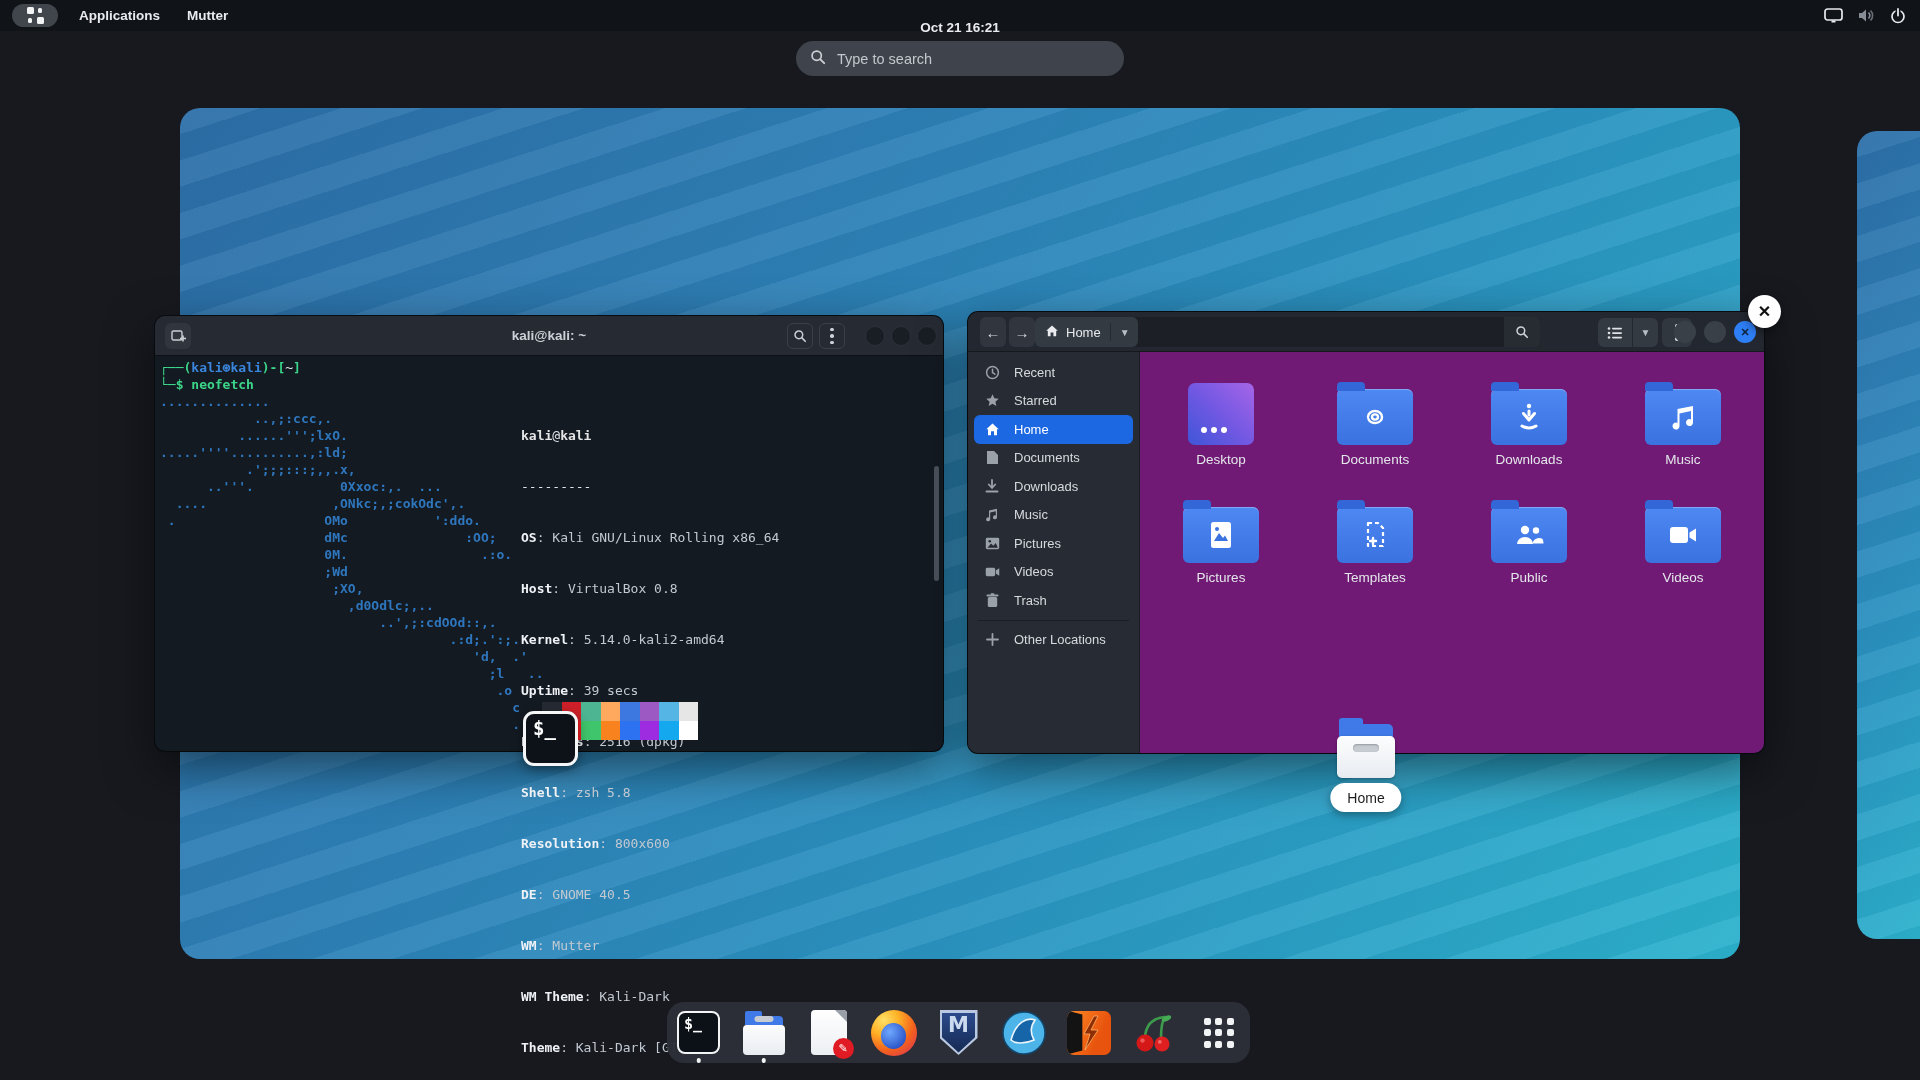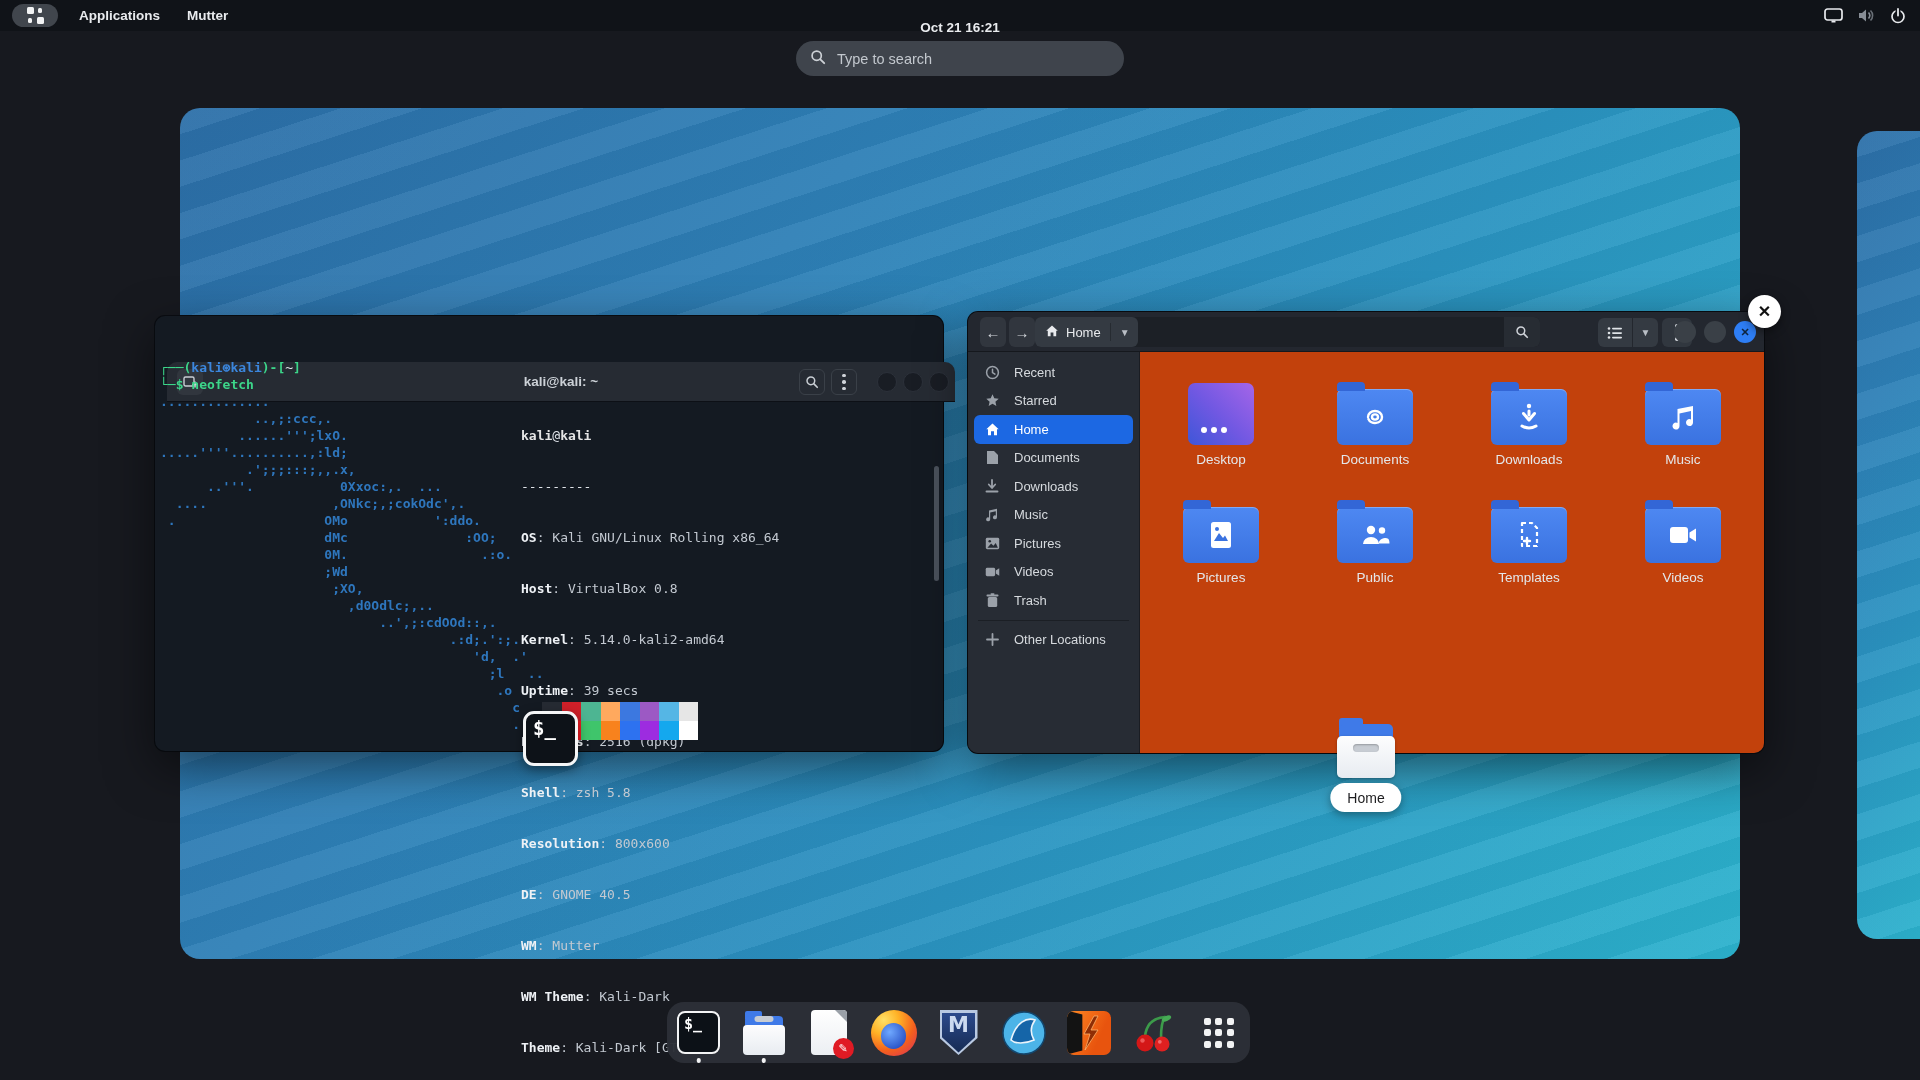--- a/index.html
+++ b/index.html
@@ -39,22 +39,22 @@
     border-radius:20px; }
   #workspace-next { position:absolute; left:1857px; top:131px; width:63px; height:808px;
     border-radius:20px 0 0 20px; }
 
   
   .window { position:absolute; border-radius:10px; box-shadow:0 16px 48px rgba(0,0,0,.5), 0 0 0 1px #0a0d12;}
   .circle-btn { border-radius:50%; cursor:pointer;}
 
   
   #terminal { left:155px; top:316px; width:788px; height:435px; background:#141a22;}
-  #term-titlebar { position:absolute; left:12px; top:0; width:100%; height:40px; background:#262b33;
-    border-radius:10px 10px 0 0; border-bottom:1px solid #0d1016; display:flex; align-items:center;margin-top:46px;}
+  #term-titlebar { position:absolute; left:0; top:0; width:100%; height:40px; background:#262b33;
+    border-radius:10px 10px 0 0; border-bottom:1px solid #0d1016; display:flex; align-items:center;}
   #term-newtab { position:absolute; left:10px; top:7px; width:26px; height:26px; background:#31363e;
     border-radius:6px; display:flex; align-items:center; justify-content:center; cursor:pointer;}
   #term-title { position:absolute; left:0; right:0; text-align:center; color:#ccd1d7;
     font-size:13.5px; font-weight:600;}
   #term-controls { position:absolute; right:6px; top:0; height:40px; display:flex; align-items:center; gap:6px;}
   .term-sq-btn { width:26px; height:26px; border:1px solid #3a4048; border-radius:6px;
     display:flex; align-items:center; justify-content:center; color:#c9ced4; cursor:pointer;}
   .term-circle { width:20px; height:20px; background:#191d24; border:1px solid #2c313a;}
   #term-controls .gap { width:8px;}
   .t-line, #ascii-art { font-family:"DejaVu Sans Mono", monospace; font-size:13px; line-height:17px;
@@ -111,21 +111,21 @@
 
   #files-sidebar { position:absolute; left:0; top:40px; width:172px; height:401px; background:#272c34;
     border-right:1px solid #1a1d23; border-radius:0 0 0 10px; padding-top:6px; color:#d6dade; font-size:13px;}
   .sb-row { height:28.5px; display:flex; align-items:center; padding-left:16px; gap:14px; cursor:pointer;}
   .sb-row .sb-ico { width:16px; display:flex; justify-content:center; color:#9ba1a9;}
   .sb-row.selected { background:#1c68e3; border-radius:6px; margin:0 6px; padding-left:10px; color:#fff;}
   .sb-row.selected .sb-ico { color:#fff;}
   .sb-sep { height:1px; background:#1b1f25; margin:5px 10px;}
 
   #files-content { position:absolute; left:172px; top:40px; width:624px; height:401px;
-    background:#c2410c; border-radius:0 0 10px 0; }
+    background:#701a75; border-radius:0 0 10px 0; }
   #files-grid { position:absolute; inset:0; padding:28px 0 0 4px; display:grid;
     grid-template-columns:repeat(4,154px); grid-auto-rows:118px;}
   .grid-item { display:flex; flex-direction:column; align-items:center; cursor:pointer;}
   .grid-item .glabel { margin-top:7px; color:#e4e7ea; font-size:13.5px;}
   .folder { position:relative; width:76px; height:56px; margin-top:9px;
     background:linear-gradient(180deg,#4e88f2,#3a72e0); border-radius:6px;
     box-shadow:inset 0 1px 0 rgba(255,255,255,.28);}
   .folder::before { content:""; position:absolute; left:0; top:-7px; width:28px; height:9px;
     background:#3366d6; border-radius:4px 4px 0 0;}
   .folder .emblem { position:absolute; inset:0; display:flex; align-items:center; justify-content:center;}
@@ -538,40 +538,40 @@
                 <path d="M6 21 L11 13 L15 18 L17 15.5 L20 21 Z" fill="#3a72e0"></path>
                 <circle cx="9" cy="9" r="2" fill="#3a72e0"></circle>
               </svg>
             </span>
         </div>
         <span class="glabel">Pictures</span>
       </div>
       <div class="grid-item">
         <div class="folder">
           <span class="emblem">
+              <svg width="26" height="30" viewBox="0 0 26 30">
+                <path d="M6 3 H16 L21 8 V26 H6 Z" fill="none" stroke="#fff" stroke-width="2.2" stroke-dasharray="4 3" stroke-linejoin="round"></path>
+                <path d="M8 21 H14 M11 18 V24" stroke="#fff" stroke-width="2.4" stroke-linecap="round"></path>
+              </svg>
+            </span>
+        </div>
+        <span class="glabel">Templates</span>
+      </div>
+      <div class="grid-item">
+        <div class="folder">
+          <span class="emblem">
               <svg width="32" height="26" viewBox="0 0 32 26">
                 <circle cx="12" cy="8" r="4.2" fill="#fff"></circle>
                 <path d="M4 22 a8 7 0 0 1 16 0 Z" fill="#fff"></path>
                 <circle cx="23" cy="8.5" r="3.2" fill="#fff"></circle>
                 <path d="M19.5 21.5 a6.5 6 0 0 1 10 -4.5 q1 1.5 1 4.5 Z" fill="#fff"></path>
               </svg>
             </span>
         </div>
         <span class="glabel">Public</span>
-      </div>
-      <div class="grid-item">
-        <div class="folder">
-          <span class="emblem">
-              <svg width="26" height="30" viewBox="0 0 26 30">
-                <path d="M6 3 H16 L21 8 V26 H6 Z" fill="none" stroke="#fff" stroke-width="2.2" stroke-dasharray="4 3" stroke-linejoin="round"></path>
-                <path d="M8 21 H14 M11 18 V24" stroke="#fff" stroke-width="2.4" stroke-linecap="round"></path>
-              </svg>
-            </span>
-        </div>
-        <span class="glabel">Templates</span>
       </div>
       <div class="grid-item">
         <div class="folder">
           <span class="emblem">
               <svg width="32" height="24" viewBox="0 0 32 24">
                 <rect x="3" y="4" width="18" height="16" rx="3" fill="#fff"></rect>
                 <path d="M22.5 9.5 L29 5.5 V18.5 L22.5 14.5 Z" fill="#fff"></path>
               </svg>
             </span>
         </div>

